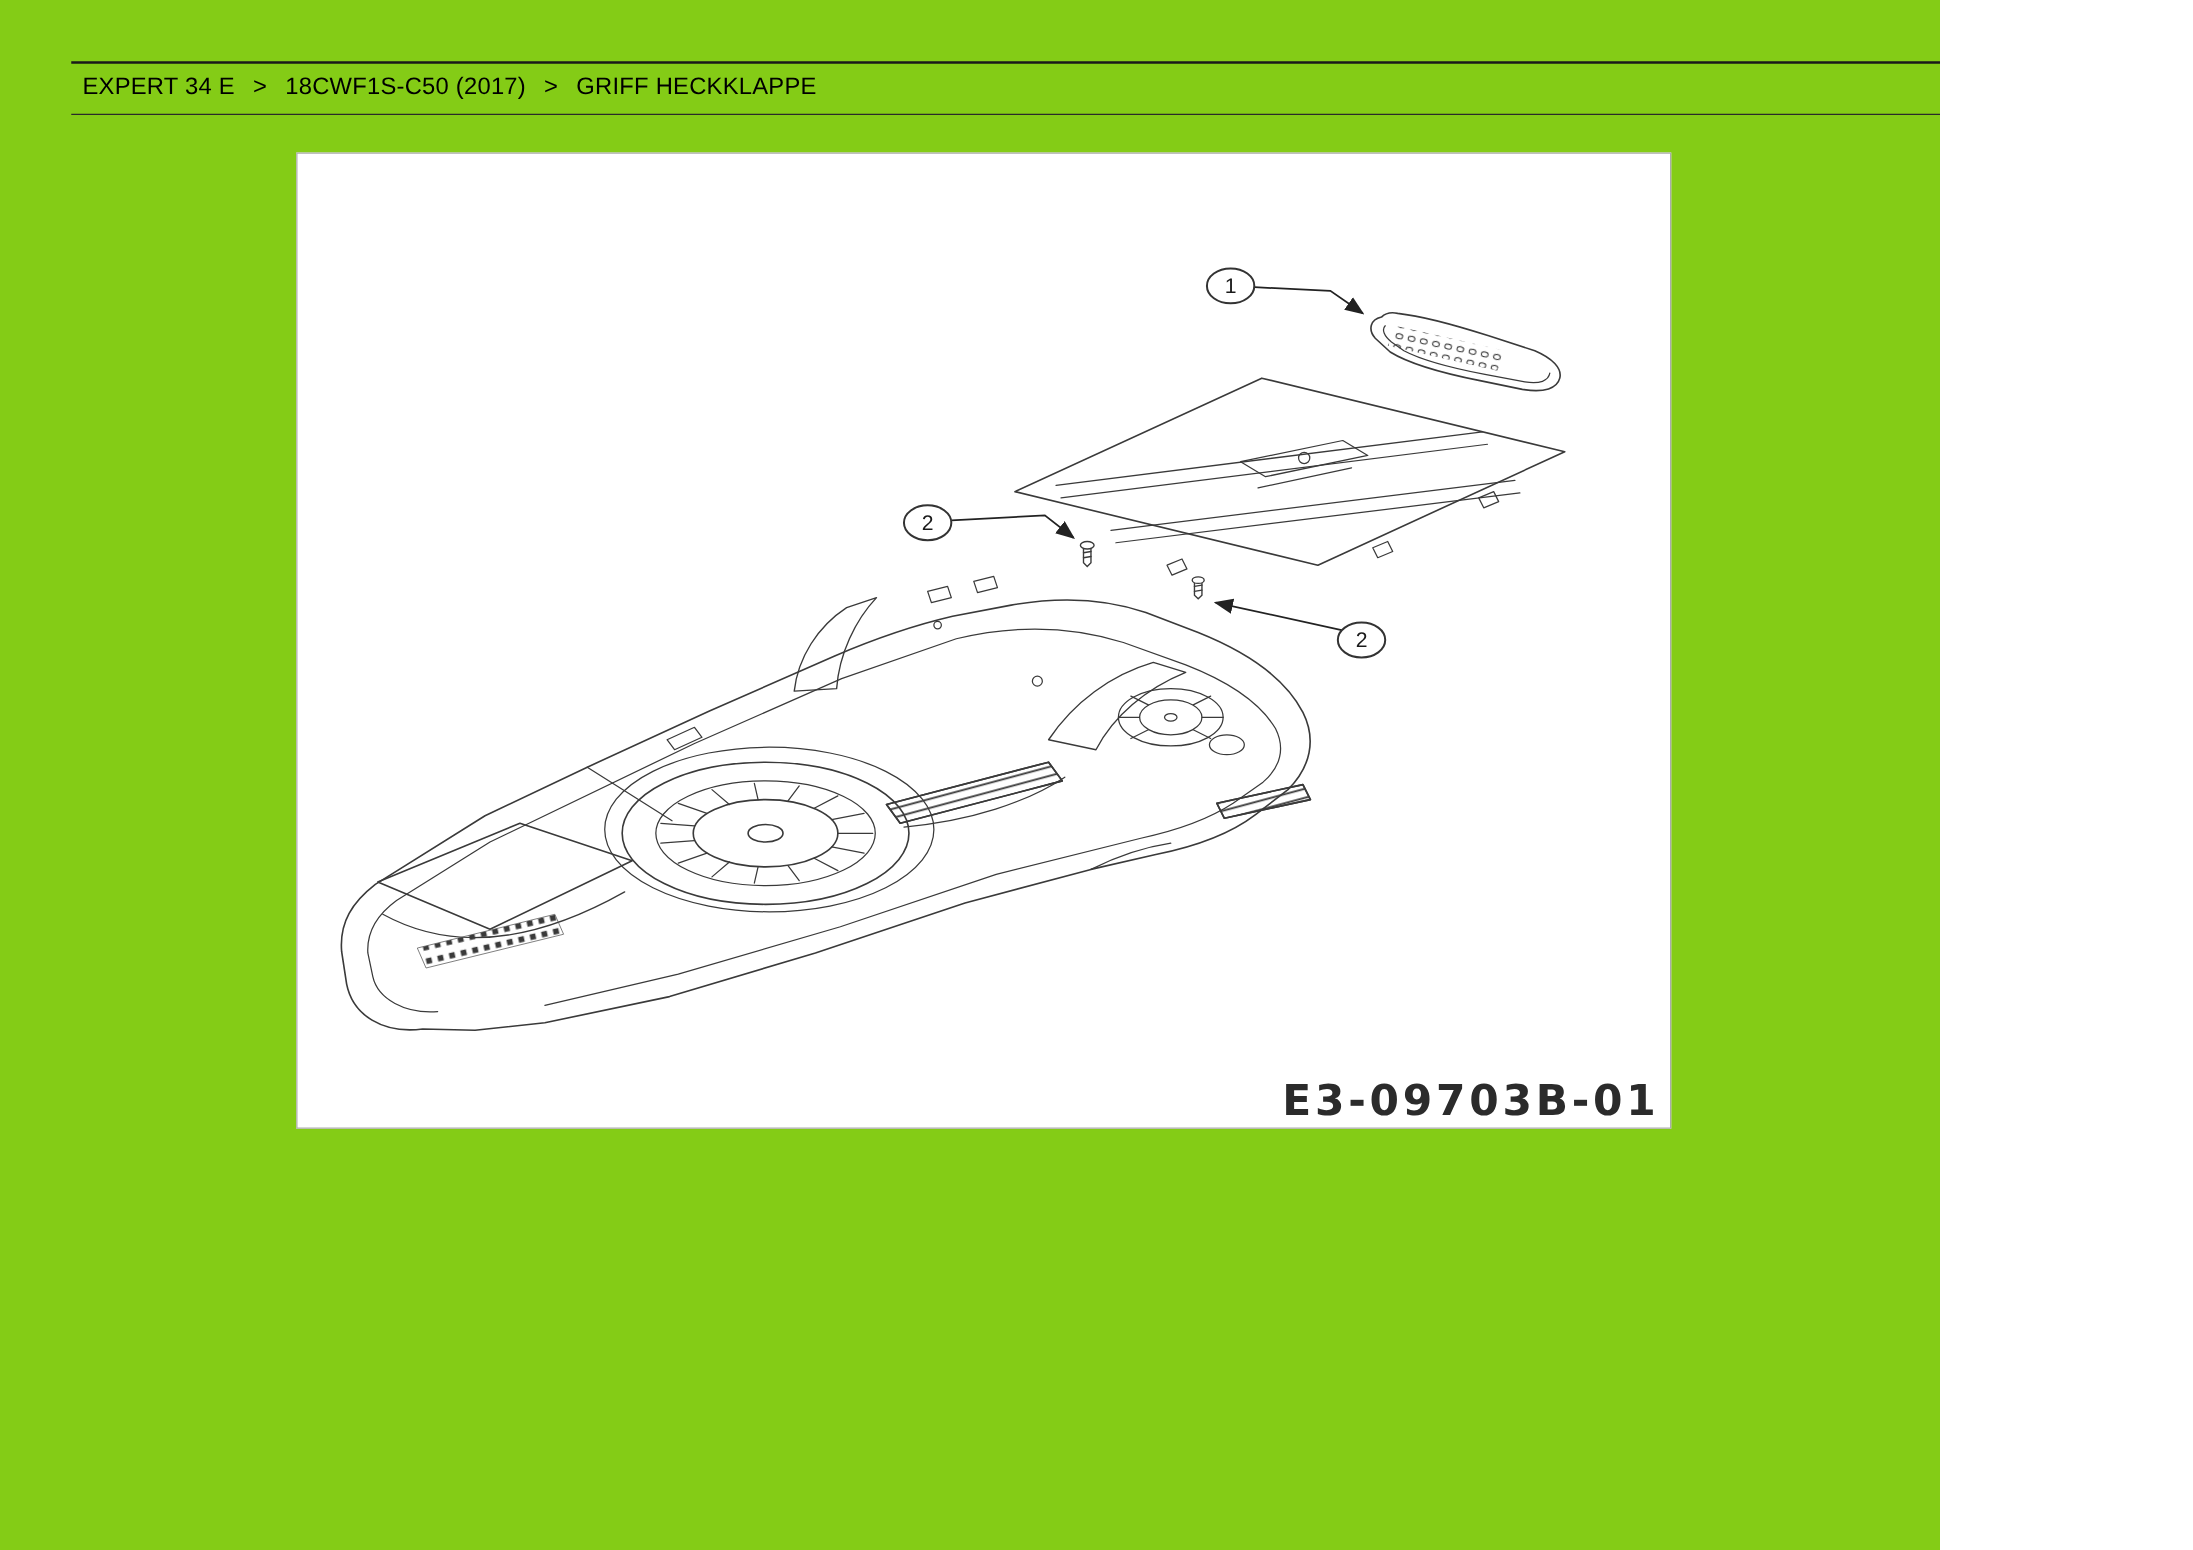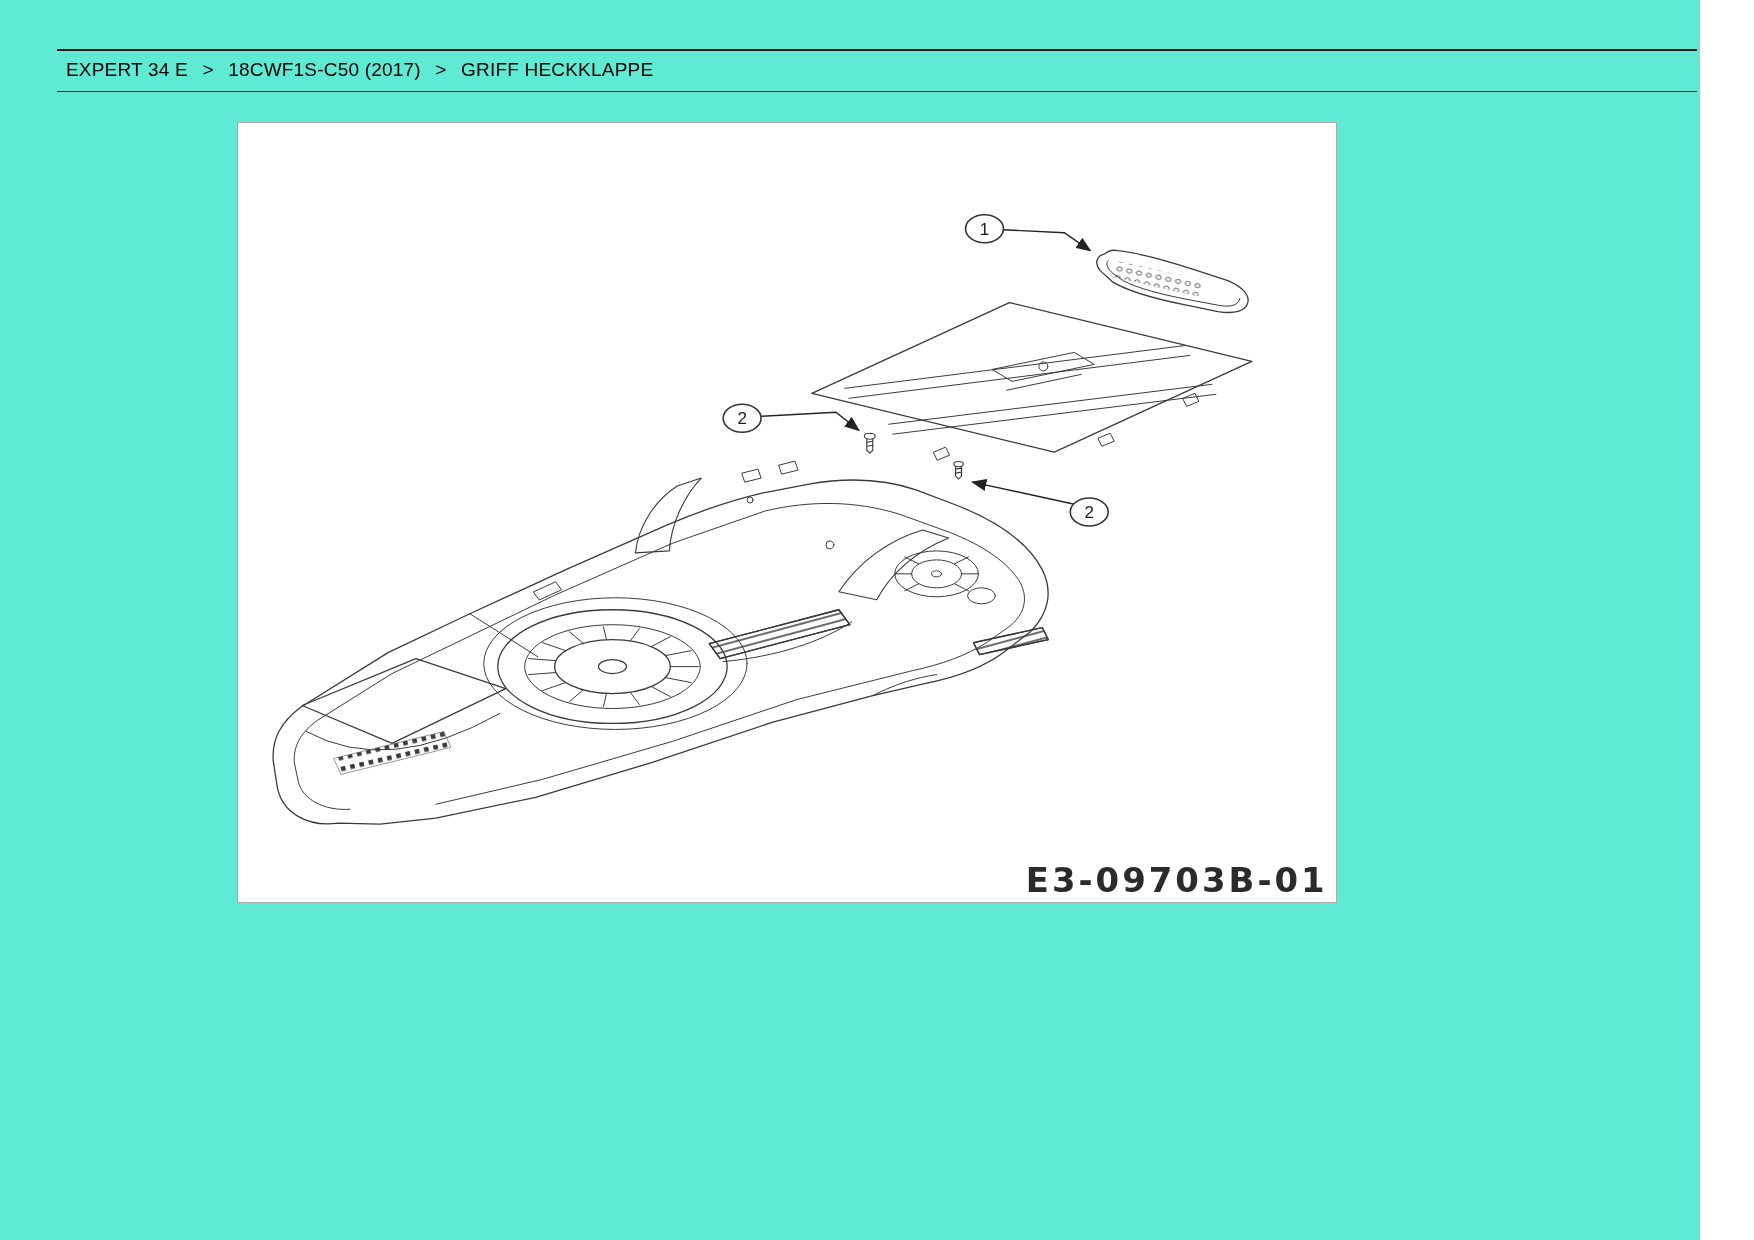--- a/index.html
+++ b/index.html
@@ -3,23 +3,23 @@
 <meta charset="utf-8">
 <style>
   html, body {
     margin: 0;
     padding: 0;
     background: #ffffff;
     font-family: "Liberation Sans", sans-serif;
   }
   .page {
     position: relative;
-    width: 1700px;
+    width: 1552px;
     height: 1240px;
-    background: #5eead4;
+    background: #84cc16;
     overflow: hidden;
   }
   .rule {
     position: absolute;
     left: 57px;
     width: 1640px;
     background: #1a1a1a;
   }
   .rule-top    { top: 49px; height: 2px; }
   .rule-bottom { top: 91px; height: 1px; background:#2a2a2a; }

